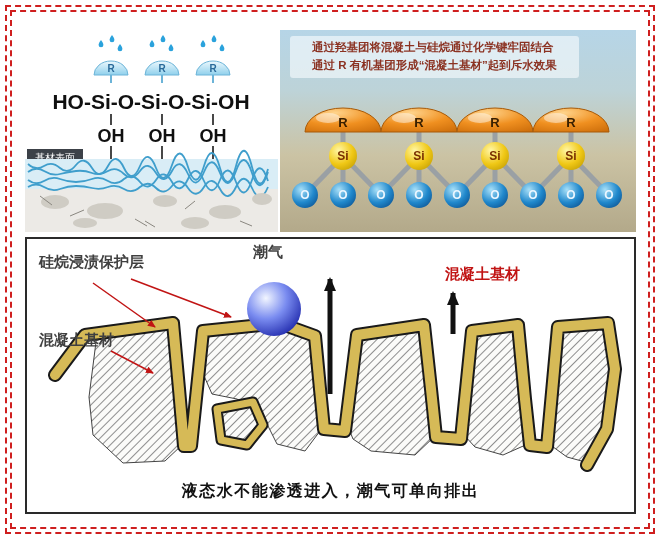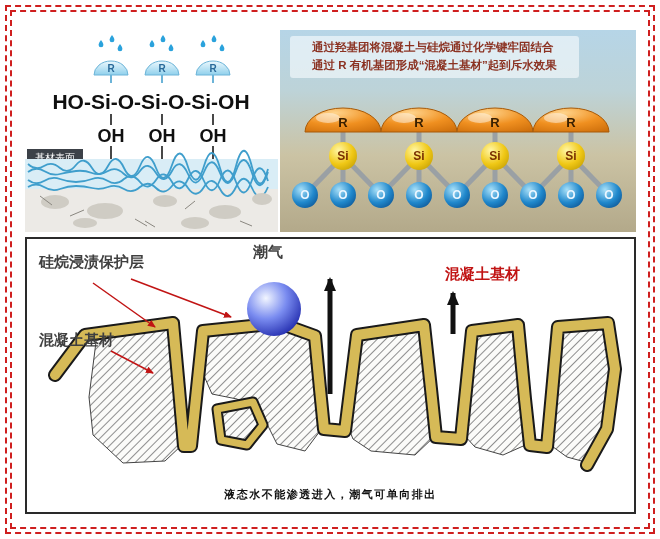--- a/index.html
+++ b/index.html
@@ -14,21 +14,21 @@
   .caption-box{position:absolute;left:10px;top:6px;padding:3px 22px;border-radius:3px;
                background:rgba(250,253,255,0.60);}
   .caption-box div{font-size:11.5px;font-weight:bold;color:#8b3222;line-height:1.55;white-space:nowrap;}
 
   .panel-bottom{position:absolute;left:25px;top:237px;width:611px;height:277px;
                 background:#ffffff;border:2px solid #2a2a2a;box-sizing:border-box;}
   .panel-bottom svg{position:absolute;left:0;top:0;}
   .blabel{position:absolute;font-size:15px;font-weight:bold;color:#404040;white-space:nowrap;}
   .blabel.red{color:#c11414;}
   .bcaption{position:absolute;left:0;right:0;bottom:10px;text-align:center;
-            font-size:11px;font-weight:bold;color:#111;letter-spacing:1.5px;}
+            font-size:16px;font-weight:bold;color:#111;letter-spacing:1.5px;}
 </style>
 </head>
 <body>
 
 <div class="page">
   <div class="border-outer"></div>
   <div class="border-inner"></div>
 
   <div class="panel-tl">
     <svg width="253" height="202" viewBox="0 0 253 202">

